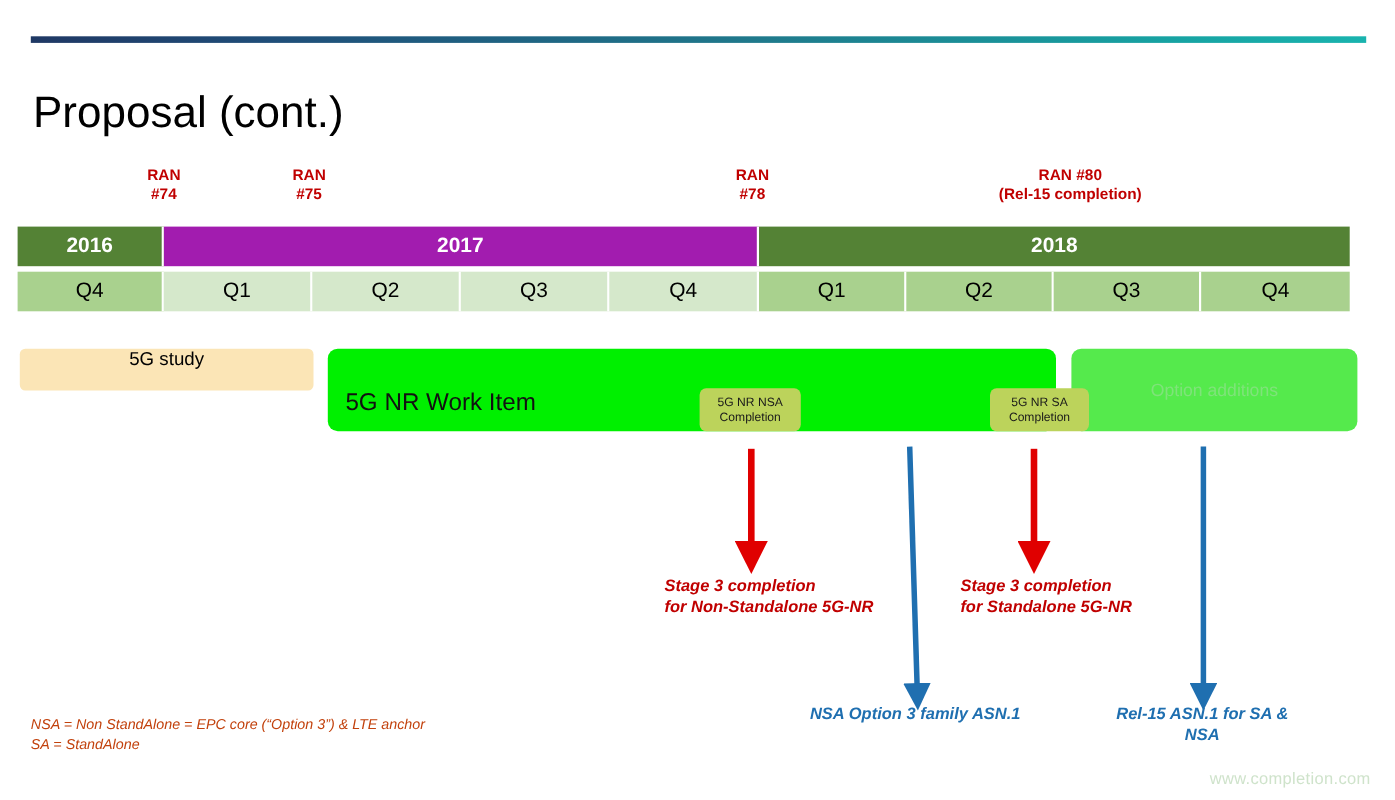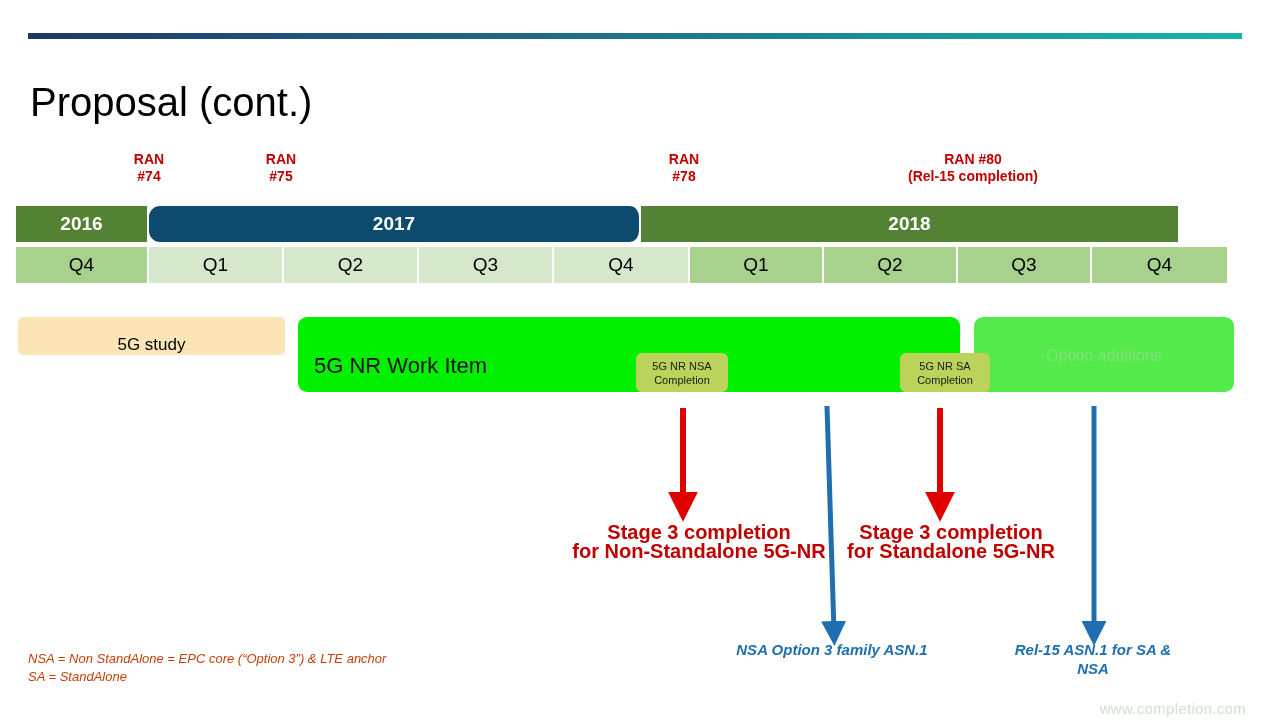--- a/index.html
+++ b/index.html
@@ -99,21 +99,21 @@
   
   #study-bar {
     position: absolute;
     left: 18px;
     top: 317px;
     width: 267px;
     height: 38px;
     background: #fbe5b6;
     border-radius: 5px;
     display: flex;
-    align-items: flex-end;
+    align-items: flex-start;
     justify-content: center;
     font-size: 17px;
     color: #000000;
   }
 
   #nr-wi-bar {
     position: absolute;
     left: 298px;
     top: 317px;
     width: 662px;
@@ -173,23 +173,23 @@
     width: 1268px;
     height: 727px;
     pointer-events: none;
   }
 
   
   .red-callout {
     position: absolute;
     color: #c00000;
     font-weight: bold;
-    font-size: 20px;
+    font-style: italic;
+    font-size: 15px;
     line-height: 19px;
-    text-align: center;
     white-space: pre-line;
     transform: translateX(-50%);
   }
   .blue-callout {
     position: absolute;
     color: #1f6fb0;
     font-weight: bold;
     font-style: italic;
     font-size: 15px;
     line-height: 19px;
@@ -233,21 +233,21 @@
       <div class="ran-label" style="left: 281px; top: 151px;">RAN
 #75</div>
       <div class="ran-label" style="left: 684px; top: 151px;">RAN
 #78</div>
       <div class="ran-label" style="left: 973px; top: 151px;">RAN #80
 (Rel-15 completion)</div>
     </div>
 
   <div id="years-row">
       <div class="year-cell" style="width: 133px; background: rgb(84, 130, 53);">2016</div>
-      <div class="year-cell" style="width: 492px; background: #0c4a6e; border-radius: 11px;">2017</div>
+      <div class="year-cell" style="width: 541px; background: #a21caf;">2017</div>
       <div class="year-cell" style="width: 537px; background: rgb(84, 130, 53);">2018</div>
     </div>
 
   <div id="quarters-row">
       <div class="q-cell" style="width: 133px; background: rgb(169, 209, 142);">Q4</div>
       <div class="q-cell" style="width: 135px; background: rgb(213, 232, 203);">Q1</div>
       <div class="q-cell" style="width: 135px; background: rgb(213, 232, 203);">Q2</div>
       <div class="q-cell" style="width: 135px; background: rgb(213, 232, 203);">Q3</div>
       <div class="q-cell" style="width: 136px; background: rgb(213, 232, 203);">Q4</div>
       <div class="q-cell" style="width: 134px; background: rgb(169, 209, 142);">Q1</div>

